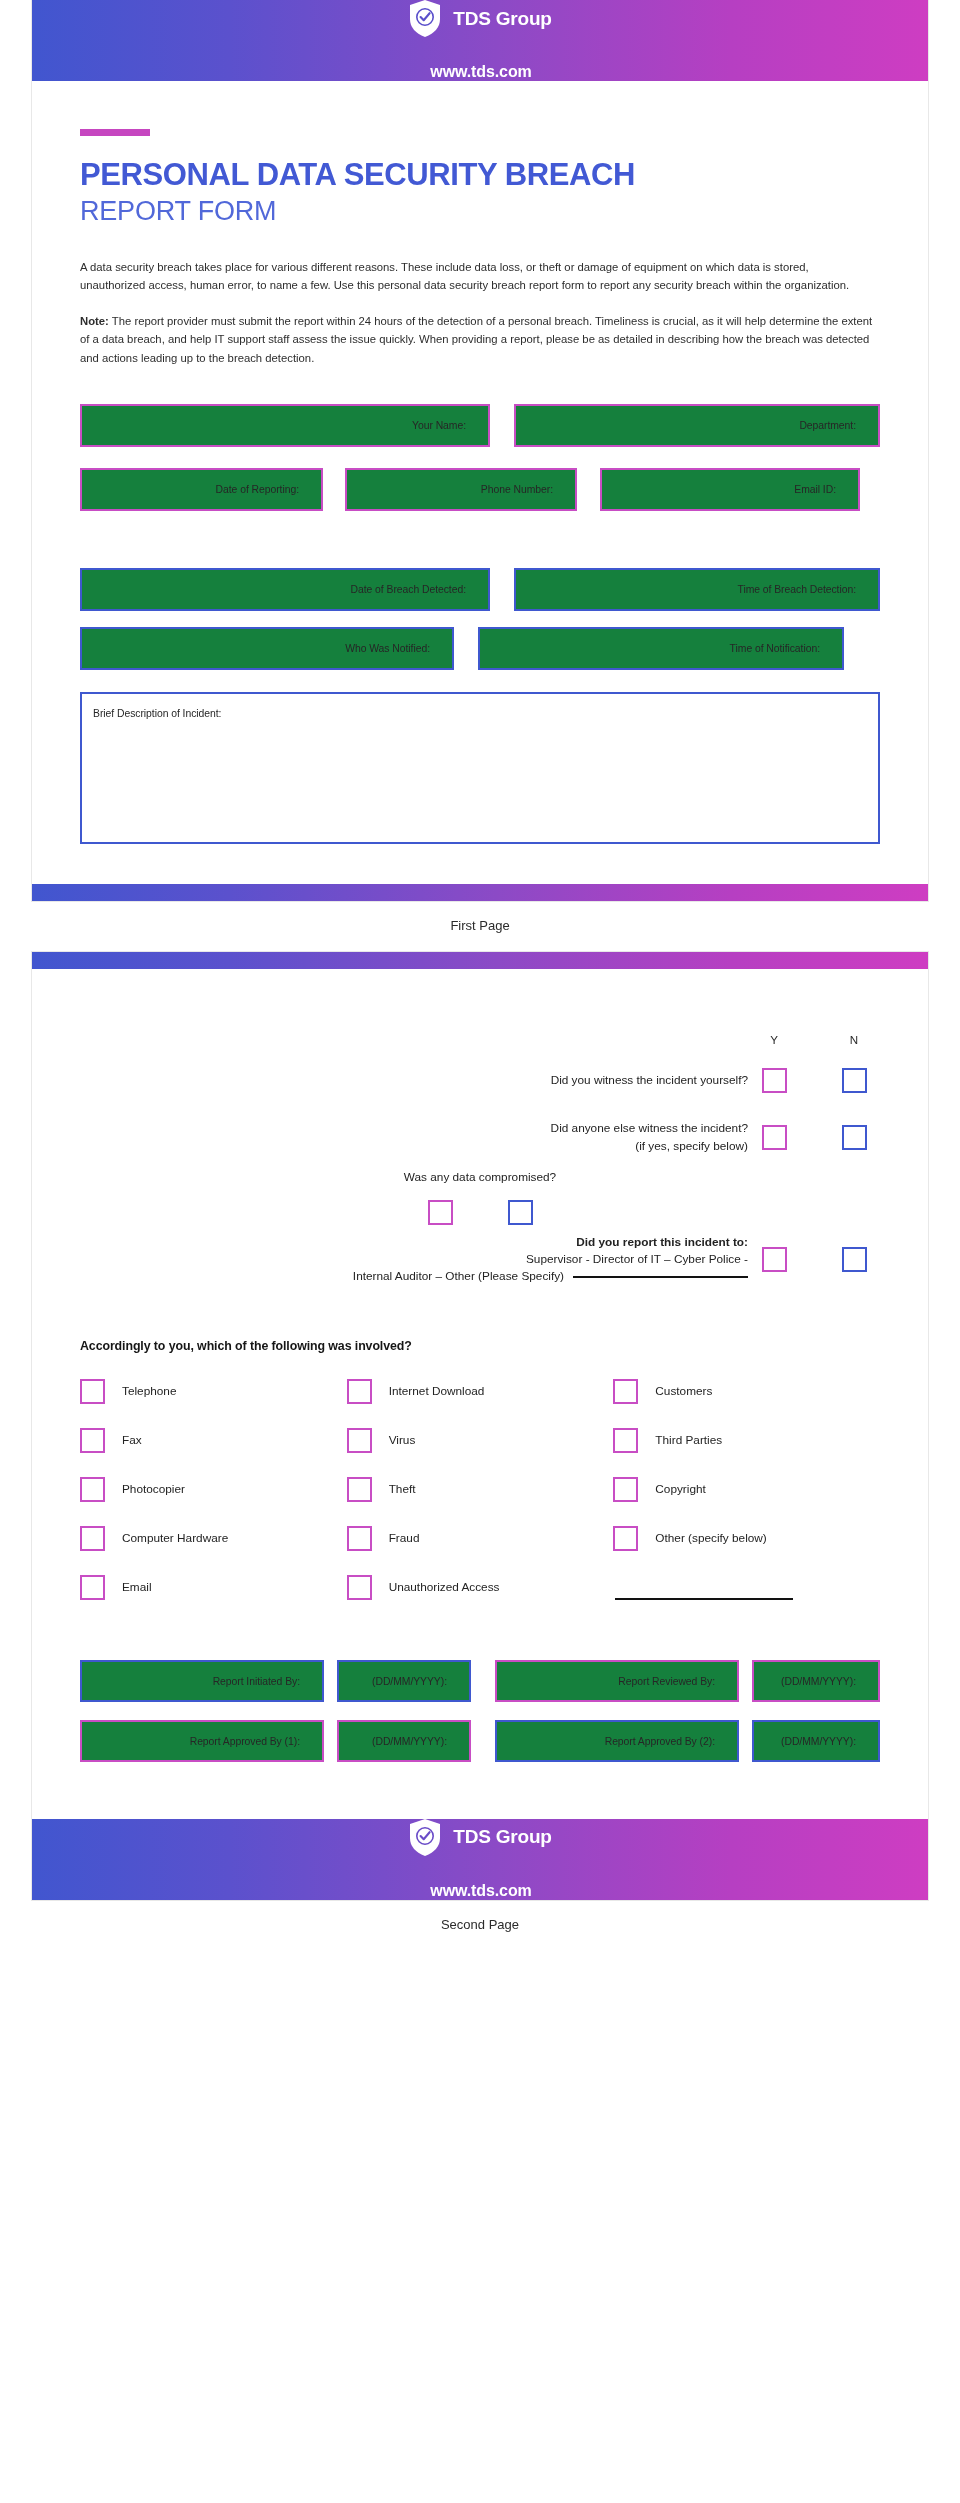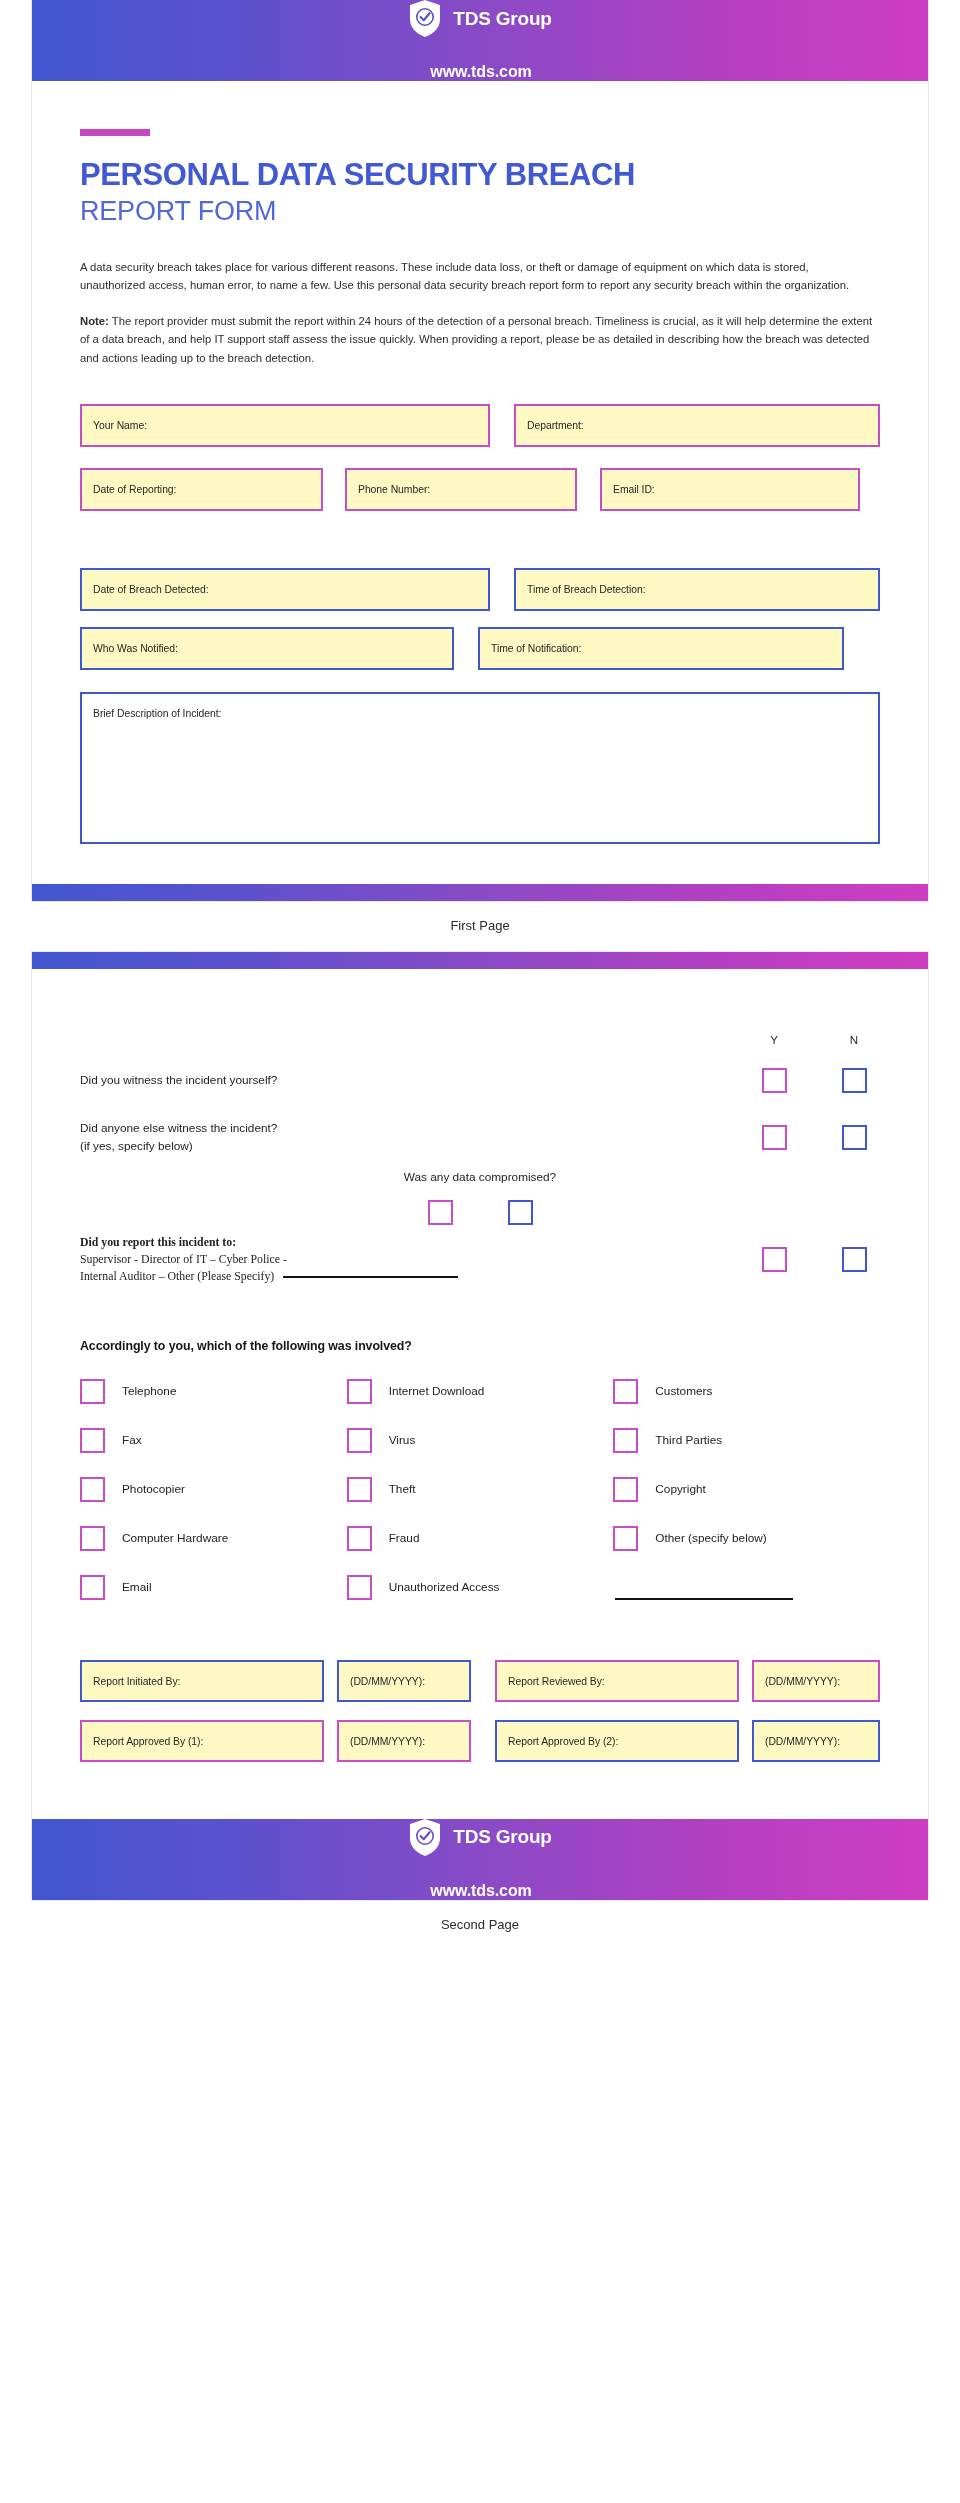--- a/index.html
+++ b/index.html
@@ -108,22 +108,23 @@
   }
   .note-label { font-weight: bold; }
 
   
   .field-row { display: flex; margin-top: 21px; }
   .field-row.tight { margin-top: 16px; }
 
   .field {
     border: 2px solid #c84dc4;
     height: 43px;
-    padding: 9px 11px 0 11px;
-    background: #fef9c3;
+    padding: 9px 22px 0 11px;
+    background: #15803d;
+    text-align: right;
   }
   .field.blue { border-color: #3f58cf; }
 
   .field-label {
     font-size: 10.4px;
     color: #262626;
     line-height: 1.2;
     letter-spacing: -0.05px;
   }
 
@@ -152,20 +153,21 @@
     text-align: center;
     font-size: 11.6px;
     color: #2b2b2b;
   }
   .yn-head-cell.first { margin-right: 28px; }
 
   .yn-row {
     display: flex;
     align-items: center;
     min-height: 52px;
+    text-align: right;
   }
   .yn-q {
     flex: 1;
     font-size: 11.8px;
     line-height: 1.48;
     color: #232323;
   }
   .yn-boxes { display: flex; align-items: center; }
   .yn-cell { width: 52px; display: flex; justify-content: center; }
   .yn-cell.first { margin-right: 28px; }
@@ -362,21 +364,21 @@
           <div class="yn-boxes">
             <div class="yn-cell first">
                 <span class="cb"></span>
               </div>
             <div class="yn-cell">
                 <span class="cb blue"></span>
               </div>
           </div>
         </div>
 
-        <div class="yn-row" style="min-height:70px;font-family:Liberation Serif, serif;">
+        <div class="yn-row" style="min-height:70px;">
           <div class="yn-q">
             <div style="font-weight:bold;">Did you report this incident to:</div>
             <div>Supervisor - Director of IT – Cyber Police -</div>
             <div>
               <span>Internal Auditor – Other (Please Specify)</span><span class="underline-fill"></span>
             </div>
           </div>
           <div class="yn-boxes">
             <div class="yn-cell first">
                 <span class="cb"></span>

